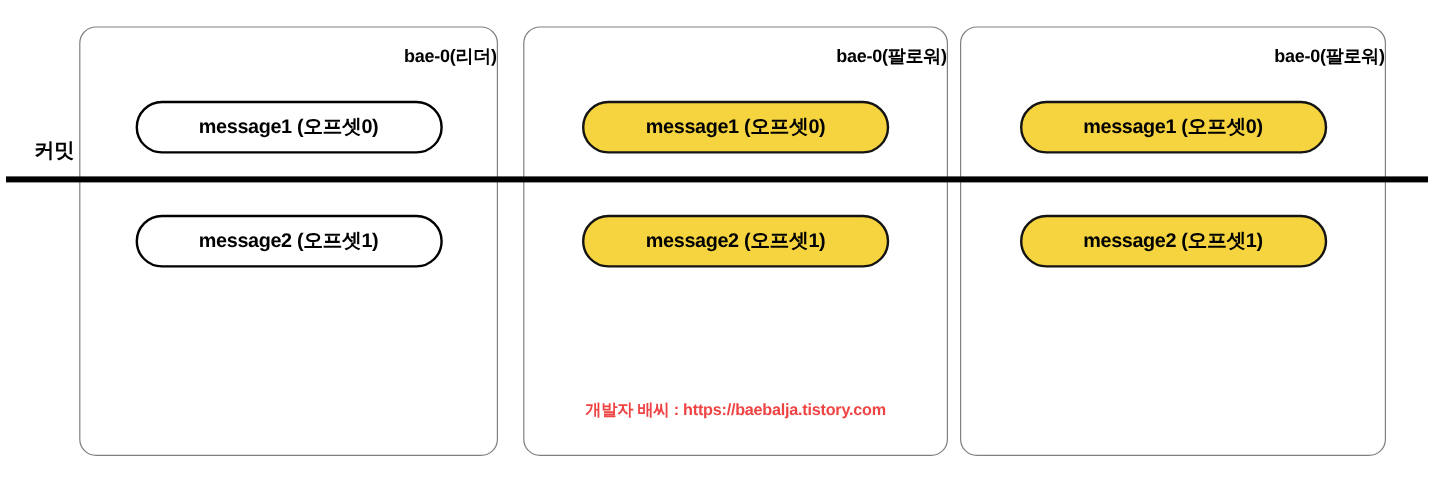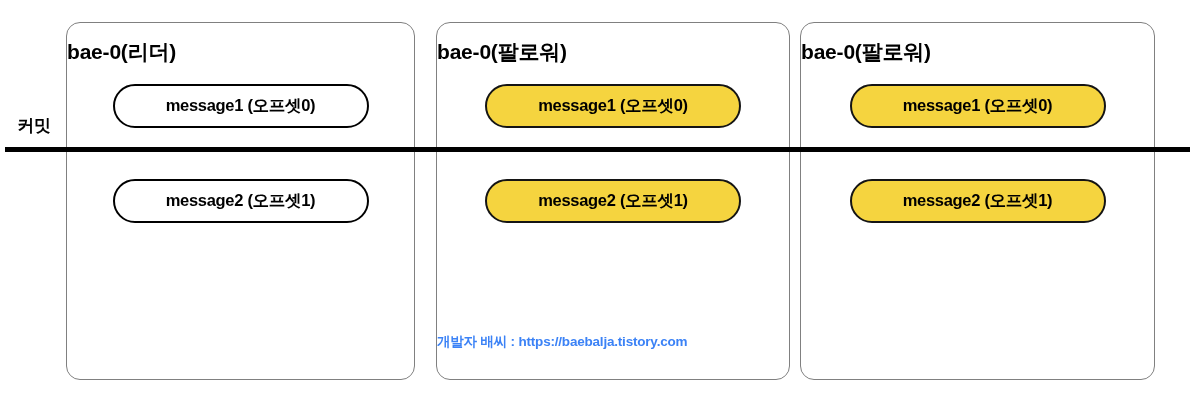--- a/index.html
+++ b/index.html
@@ -19,21 +19,21 @@
     background: #ffffff;
     overflow: hidden;
   }
 
   
   .commit-label {
     position: absolute;
     left: 6px;
     top: 117px;
     width: 56px;
-    text-align: center;
+    text-align: right;
     font-size: 17px;
     font-weight: 700;
     color: #000000;
     letter-spacing: -0.2px;
     line-height: 1;
     white-space: nowrap;
   }
 
   
   .commit-line {
@@ -59,22 +59,22 @@
   }
   .panel-1 { left: 66px;  width: 349px; }
   .panel-2 { left: 436px; width: 354px; }
   .panel-3 { left: 800px; width: 355px; }
 
   .panel-title {
     position: absolute;
     top: 17px;
     left: 0;
     right: 0;
-    text-align: left;
-    font-size: 21px;
+    text-align: right;
+    font-size: 15px;
     font-weight: 700;
     color: #000000;
     letter-spacing: -0.2px;
     line-height: 1.1;
     white-space: nowrap;
   }
 
   
   .pill {
     position: absolute;
@@ -105,24 +105,24 @@
     background: #f5d43f;
     border: 2.6px solid #141414;
   }
 
   
   .watermark {
     position: absolute;
     left: 0;
     right: 0;
     top: 310px;
-    text-align: left;
+    text-align: center;
     font-size: 13.5px;
     font-weight: 700;
-    color: #3b82f6;
+    color: #ef4444;
     letter-spacing: -0.2px;
     white-space: nowrap;
   }
 </style>
 </head>
 <body>
 
 <div id="canvas">
 
   <div class="commit-label">커밋</div>

